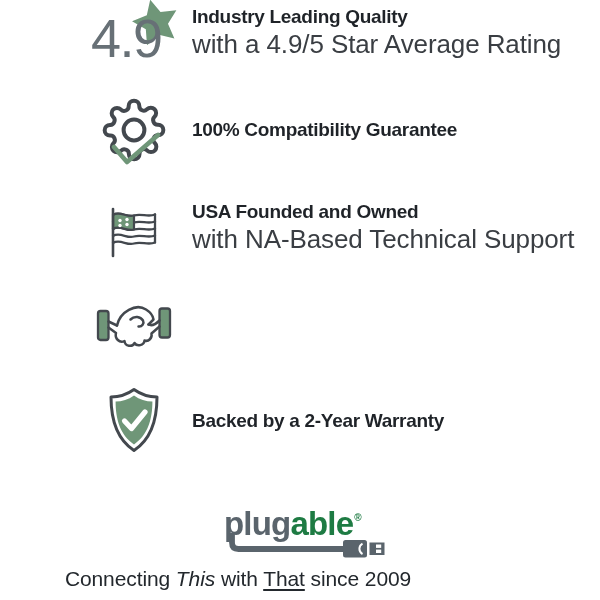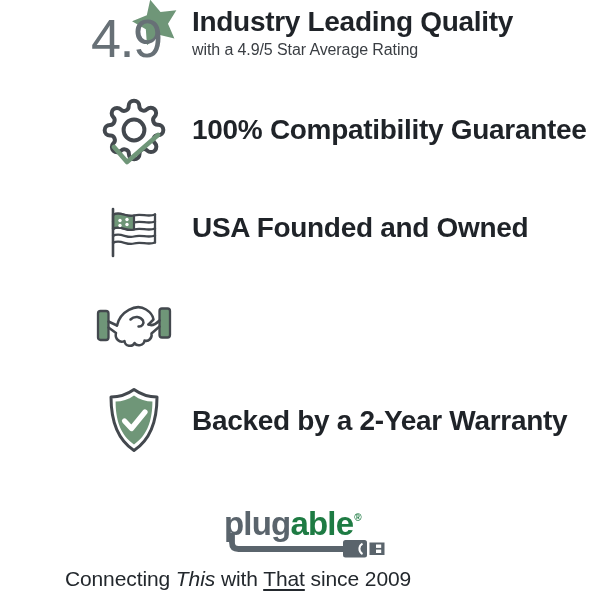--- a/index.html
+++ b/index.html
@@ -5,22 +5,22 @@
   html,body{margin:0;padding:0;}
   body{
     width:600px;height:600px;background:#ffffff;position:relative;overflow:hidden;
     font-family:"Liberation Sans", sans-serif;
   }
   .canvas{position:absolute;inset:0;}
   
   .row{position:absolute;left:88px;height:74px;display:flex;align-items:center;}
   .icon-cell{flex:0 0 92px;width:92px;height:74px;display:flex;align-items:center;justify-content:center;position:relative;}
   .text-cell{margin-left:12px;}
-  .title{font-size:28px;font-weight:bold;color:var(--title);letter-spacing:-0.3px;line-height:1.15;}
-  .subtitle{font-size:16px;font-weight:normal;color:var(--subtitle);letter-spacing:-0.1px;line-height:1.15;margin-top:3px;}
+  .title{font-size:19px;font-weight:bold;color:var(--title);letter-spacing:-0.3px;line-height:1.15;}
+  .subtitle{font-size:26px;font-weight:normal;color:var(--subtitle);letter-spacing:-0.1px;line-height:1.15;margin-top:3px;}
   
   .rating{position:relative;width:86px;height:64px;text-align:right;}
   .rating-num{position:absolute;left:0;bottom:0;font-size:54px;line-height:1;color:var(--rating);letter-spacing:-1.5px;}
   .rating-star{position:absolute;top:-2px;right:-3px;width:48px;height:48px;transform:rotate(-14deg);}
   
   .gear-wrap{position:relative;width:64px;height:64px;}
   .gear-check{position:absolute;left:9px;bottom:-4px;}
   
   .logo-wrap{position:absolute;top:507px;left:0;width:600px;display:flex;justify-content:center;padding-left:13px;}
   .logo{width:178px;position:relative;}
@@ -87,20 +87,21 @@
         <path d="M13 21 C20 16.5 27 24 34 21.5 L34 35.5 C27 38 20 30.5 13 35 Z" style="fill:var(--green);stroke:var(--stroke);stroke-width:2.2;stroke-linejoin:round"></path>
         <circle cx="20" cy="26.5" r="1.7" fill="#ffffff"></circle>
         <circle cx="27" cy="25.5" r="1.7" fill="#ffffff"></circle>
         <circle cx="20" cy="31.5" r="1.7" fill="#ffffff"></circle>
         <circle cx="27" cy="30.5" r="1.7" fill="#ffffff"></circle>
         <path d="M13 15 L13 62" style="fill:none;stroke:var(--stroke);stroke-width:2.6;stroke-linecap:round"></path>
       </svg>
     </div>
     <div class="text-cell">
       <div class="title">USA Founded and Owned</div>
+      <div class="subtitle">with NA-Based Technical Support</div>
     </div>
   </div>
 
   <div class="row" style="top:288px">
     <div class="icon-cell">
       <svg width="78" height="54" viewBox="0 0 78 54">
         <rect x="3" y="13" width="10.5" height="29" rx="2.5" style="fill:var(--green);stroke:var(--stroke);stroke-width:2.3"></rect>
         <rect x="64.5" y="10.5" width="10.5" height="29" rx="2.5" style="fill:var(--green);stroke:var(--stroke);stroke-width:2.3"></rect>
         <g style="fill:none;stroke:var(--stroke);stroke-width:2.5;stroke-linecap:round;stroke-linejoin:round">
           <path d="M13.5 23.5 L22 27.5"></path>

